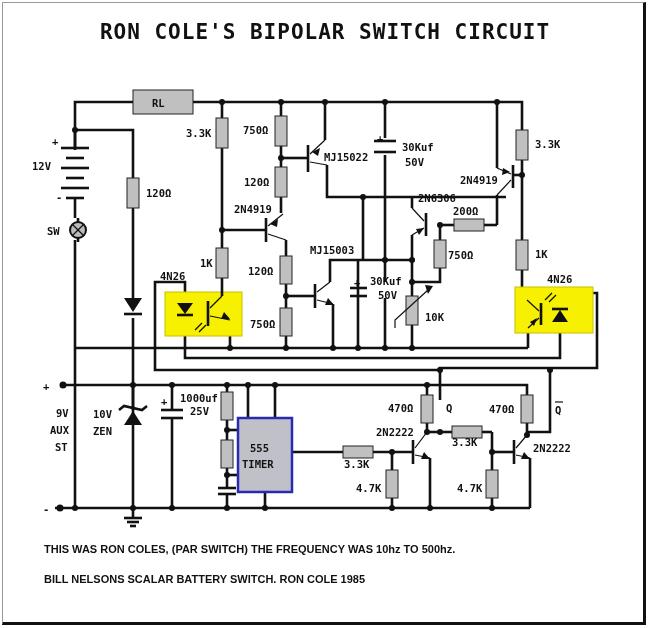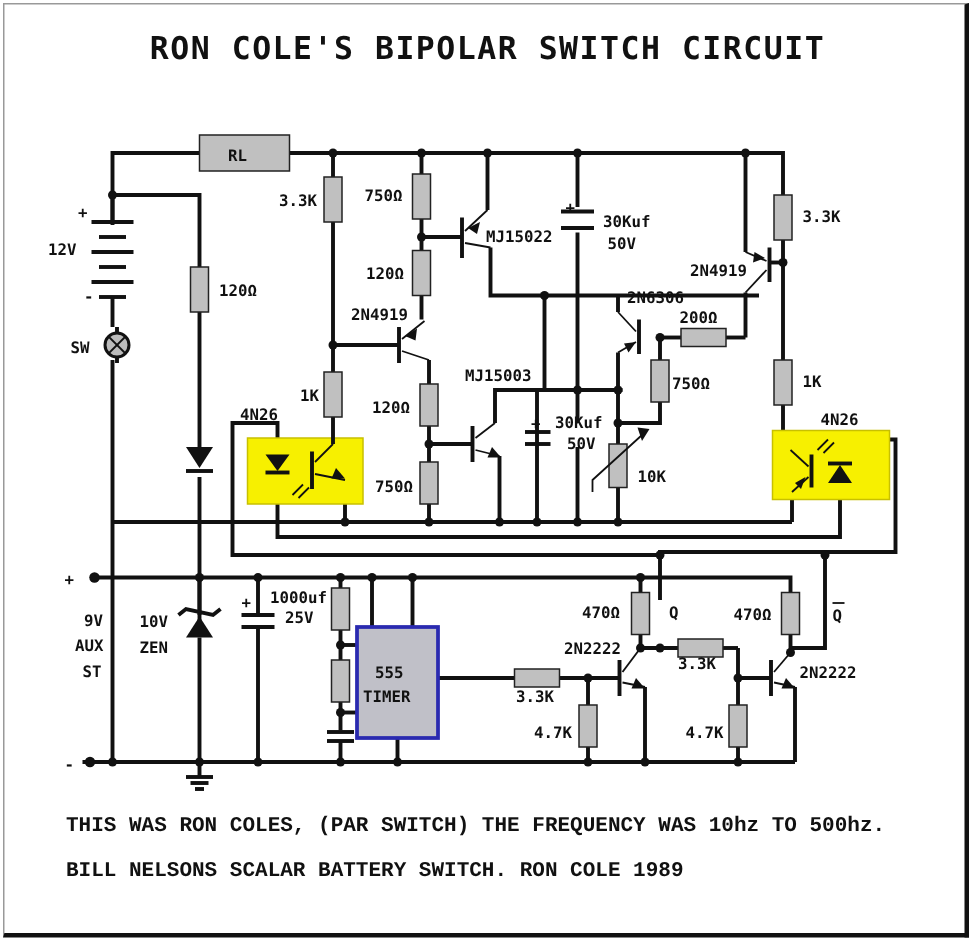--- a/index.html
+++ b/index.html
@@ -1,19 +1,19 @@
 <!DOCTYPE html>
 <html><head>
 <meta charset="utf-8">
 <style>
   html,body{margin:0;padding:0;background:#fff;}
   #frame{position:relative;width:650px;height:628px;background:#fff;overflow:hidden;}
   #frame .border{position:absolute;left:2px;top:2px;width:640px;height:619px;border-left:1px solid #999;border-top:1px solid #999;border-right:3px solid #111;border-bottom:3px solid #111;}
   .title{position:absolute;left:0;top:20px;width:650px;text-align:center;font-family:"DejaVu Sans Mono","Liberation Mono",monospace;font-weight:bold;font-size:21px;letter-spacing:1px;color:#111;}
-  .note{position:absolute;left:44px;font-family:Liberation Mono, monospace;font-weight:bold;font-size:14px;color:#111;white-space:pre;}
+  .note{position:absolute;left:44px;font-family:Liberation Sans, sans-serif;font-weight:bold;font-size:11px;color:#111;white-space:pre;}
   svg{position:absolute;left:0;top:0;}
   svg text{font-family:"DejaVu Sans Mono","Liberation Mono",monospace;font-weight:bold;font-size:10.5px;fill:#111;}
   .w{stroke:#111;stroke-width:2.6;fill:none;}
   .thin{stroke:#111;stroke-width:1.2;fill:none;}
   .res{fill:#c0c0c0;stroke:#222;stroke-width:1;}
   .dot{fill:#111;}
   .opto{fill:#f7f000;stroke:#c8c000;stroke-width:1;}
 </style>
 </head>
 <body>
@@ -376,14 +376,14 @@
       <text x="452" y="446">3.3K</text>
       <text x="457" y="492">4.7K</text>
       <text x="489" y="413">470Ω</text>
       <text x="555" y="414">Q</text>
       <line class="thin" x1="555" y1="402" x2="563" y2="402"></line>
       <text x="533" y="452">2N2222</text>
     </g>
   </svg>
 
   <div class="note" style="top:543px">THIS WAS RON COLES, (PAR SWITCH) THE FREQUENCY WAS 10hz TO 500hz.</div>
-  <div class="note" style="top:573px">BILL NELSONS SCALAR BATTERY SWITCH. RON COLE 1989</div>
+  <div class="note" style="top:573px">BILL NELSONS SCALAR BATTERY SWITCH. RON COLE 1985</div>
 </div>
 
 </body></html>

